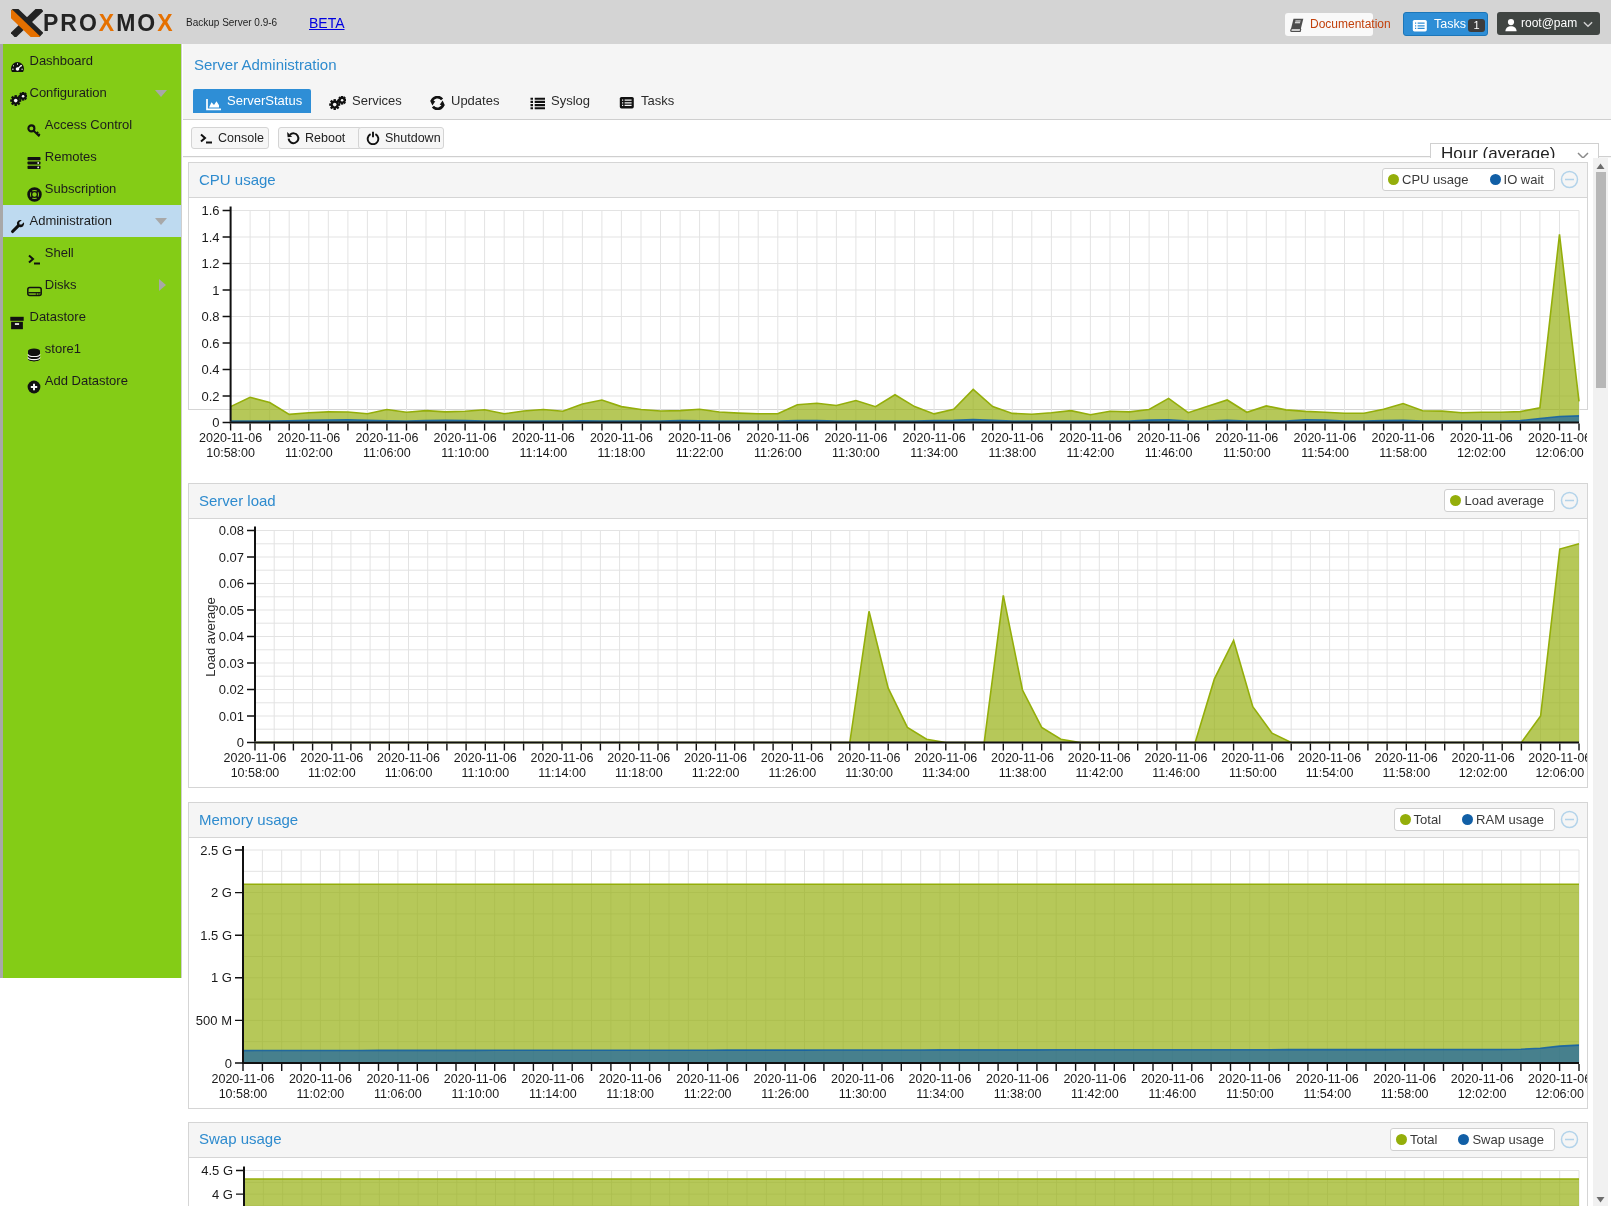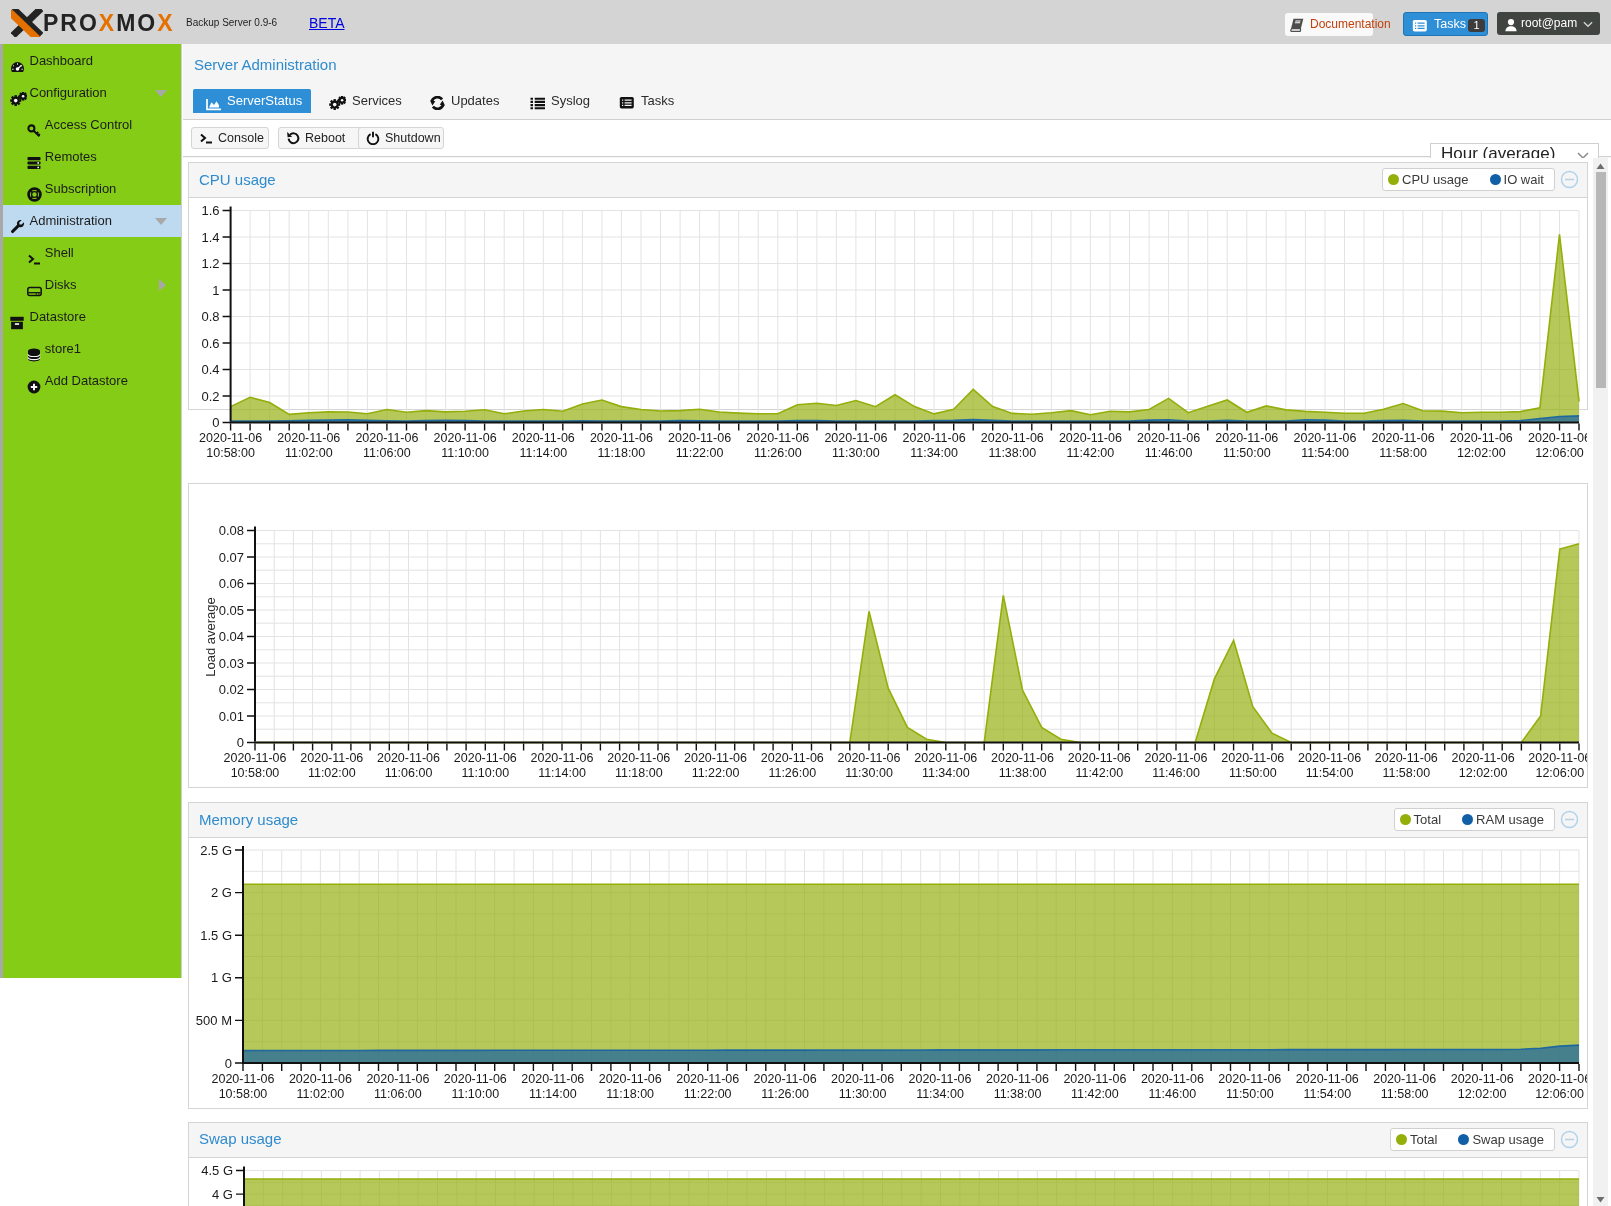--- a/index.html
+++ b/index.html
@@ -324,20 +324,28 @@
 <text x="1214.1" y="243" font-size="12.5" fill="#1a1a1a" text-anchor="middle" font-family="Liberation Sans, sans-serif">2020-11-06</text>
 <text x="1214.1" y="258" font-size="12.5" fill="#1a1a1a" text-anchor="middle" font-family="Liberation Sans, sans-serif">11:58:00</text>
 <text x="1292.3" y="243" font-size="12.5" fill="#1a1a1a" text-anchor="middle" font-family="Liberation Sans, sans-serif">2020-11-06</text>
 <text x="1292.3" y="258" font-size="12.5" fill="#1a1a1a" text-anchor="middle" font-family="Liberation Sans, sans-serif">12:02:00</text>
 <text x="1370.5" y="243" font-size="12.5" fill="#1a1a1a" text-anchor="middle" font-family="Liberation Sans, sans-serif">2020-11-06</text>
 <text x="1370.5" y="258" font-size="12.5" fill="#1a1a1a" text-anchor="middle" font-family="Liberation Sans, sans-serif">12:06:00</text>
 </svg>
 </div>
     </div>
 <div class="panel" style="top:325px;width:1400px;height:304.5px">
+<div class="phead">
+        <span class="ptitle">Server load</span>
+        <div class="legend" style="right:32px;top:5px"><span class="litem"><span class="ldot" style="background:#94ae0a"></span>Load average</span></div>
+        <svg style="position:absolute;right:7px;top:6px" width="21" height="21" viewBox="0 0 21 21">
+          <circle cx="10.5" cy="10.5" r="8" fill="none" stroke="#b3d3ea" stroke-width="1.5"></circle>
+          <path d="M6 10.5h9" stroke="#b3d3ea" stroke-width="1.5"></path>
+        </svg>
+      </div>
 <div style="position:absolute;left:0;top:36px;width:1398px;height:267.5px;overflow:hidden">
 <svg width="1398" height="267" style="position:absolute;left:0;top:0">
 <path d="M85.2 10.5V222.5M104.4 10.5V222.5M123.6 10.5V222.5M142.8 10.5V222.5M161.9 10.5V222.5M181.1 10.5V222.5M200.3 10.5V222.5M219.5 10.5V222.5M238.7 10.5V222.5M257.9 10.5V222.5M277.1 10.5V222.5M296.3 10.5V222.5M315.4 10.5V222.5M334.6 10.5V222.5M353.8 10.5V222.5M373 10.5V222.5M392.2 10.5V222.5M411.4 10.5V222.5M430.6 10.5V222.5M449.8 10.5V222.5M469 10.5V222.5M488.1 10.5V222.5M507.3 10.5V222.5M526.5 10.5V222.5M545.7 10.5V222.5M564.9 10.5V222.5M584.1 10.5V222.5M603.3 10.5V222.5M622.5 10.5V222.5M641.7 10.5V222.5M660.8 10.5V222.5M680 10.5V222.5M699.2 10.5V222.5M718.4 10.5V222.5M737.6 10.5V222.5M756.8 10.5V222.5M776 10.5V222.5M795.2 10.5V222.5M814.3 10.5V222.5M833.5 10.5V222.5M852.7 10.5V222.5M871.9 10.5V222.5M891.1 10.5V222.5M910.3 10.5V222.5M929.5 10.5V222.5M948.7 10.5V222.5M967.9 10.5V222.5M987 10.5V222.5M1006.2 10.5V222.5M1025.4 10.5V222.5M1044.6 10.5V222.5M1063.8 10.5V222.5M1083 10.5V222.5M1102.2 10.5V222.5M1121.4 10.5V222.5M1140.6 10.5V222.5M1159.7 10.5V222.5M1178.9 10.5V222.5M1198.1 10.5V222.5M1217.3 10.5V222.5M1236.5 10.5V222.5M1255.7 10.5V222.5M1274.9 10.5V222.5M1294.1 10.5V222.5M1313.2 10.5V222.5M1332.4 10.5V222.5M1351.6 10.5V222.5M1370.8 10.5V222.5M1390 10.5V222.5" stroke="#e3e3e3" stroke-width="1" fill="none"></path>
 <path d="M66 209.2H1390M66 196H1390M66 182.8H1390M66 169.5H1390M66 156.2H1390M66 143H1390M66 129.8H1390M66 116.5H1390M66 103.2H1390M66 90H1390M66 76.8H1390M66 63.5H1390M66 50.2H1390M66 37H1390M66 23.8H1390M66 10.5H1390" stroke="#e3e3e3" stroke-width="1" fill="none"></path>
 <polygon points="66,222.5 66,222.5 85.2,222.5 104.4,222.5 123.6,222.5 142.8,222.5 161.9,222.5 181.1,222.5 200.3,222.5 219.5,222.5 238.7,222.5 257.9,222.5 277.1,222.5 296.3,222.5 315.4,222.5 334.6,222.5 353.8,222.5 373,222.5 392.2,222.5 411.4,222.5 430.6,222.5 449.8,222.5 469,222.5 488.1,222.5 507.3,222.5 526.5,222.5 545.7,222.5 564.9,222.5 584.1,222.5 603.3,222.5 622.5,222.5 641.7,222.5 660.8,222.5 680,91.3 699.2,168.2 718.4,207.4 737.6,219.3 756.8,222.5 776,222.5 795.2,222.5 814.3,75.4 833.5,170 852.7,207.4 871.9,219.3 891.1,222.5 910.3,222.5 929.5,222.5 948.7,222.5 967.9,222.5 987,222.5 1006.2,222.5 1025.4,158.9 1044.6,120.5 1063.8,186.7 1083,213.2 1102.2,222.5 1121.4,222.5 1140.6,222.5 1159.7,222.5 1178.9,222.5 1198.1,222.5 1217.3,222.5 1236.5,222.5 1255.7,222.5 1274.9,222.5 1294.1,222.5 1313.2,222.5 1332.4,222.5 1351.6,196 1370.8,29.1 1390,23.8 1390,222.5" fill="#94ae0a" fill-opacity="0.68" stroke="none"></polygon>
 <polyline points="66,222.5 85.2,222.5 104.4,222.5 123.6,222.5 142.8,222.5 161.9,222.5 181.1,222.5 200.3,222.5 219.5,222.5 238.7,222.5 257.9,222.5 277.1,222.5 296.3,222.5 315.4,222.5 334.6,222.5 353.8,222.5 373,222.5 392.2,222.5 411.4,222.5 430.6,222.5 449.8,222.5 469,222.5 488.1,222.5 507.3,222.5 526.5,222.5 545.7,222.5 564.9,222.5 584.1,222.5 603.3,222.5 622.5,222.5 641.7,222.5 660.8,222.5 680,91.3 699.2,168.2 718.4,207.4 737.6,219.3 756.8,222.5 776,222.5 795.2,222.5 814.3,75.4 833.5,170 852.7,207.4 871.9,219.3 891.1,222.5 910.3,222.5 929.5,222.5 948.7,222.5 967.9,222.5 987,222.5 1006.2,222.5 1025.4,158.9 1044.6,120.5 1063.8,186.7 1083,213.2 1102.2,222.5 1121.4,222.5 1140.6,222.5 1159.7,222.5 1178.9,222.5 1198.1,222.5 1217.3,222.5 1236.5,222.5 1255.7,222.5 1274.9,222.5 1294.1,222.5 1313.2,222.5 1332.4,222.5 1351.6,196 1370.8,29.1 1390,23.8" fill="none" stroke="#94ae0a" stroke-opacity="1" stroke-width="1.6"></polyline>
 <path d="M66 6.5V221.5" stroke="#111111" stroke-width="2" fill="none"></path>
 <path d="M65 222.5H1390" stroke="#111111" stroke-width="2" fill="none"></path>
 <path d="M66 223.5v7M85.2 223.5v7M104.4 223.5v7M123.6 223.5v7M142.8 223.5v7M161.9 223.5v7M181.1 223.5v7M200.3 223.5v7M219.5 223.5v7M238.7 223.5v7M257.9 223.5v7M277.1 223.5v7M296.3 223.5v7M315.4 223.5v7M334.6 223.5v7M353.8 223.5v7M373 223.5v7M392.2 223.5v7M411.4 223.5v7M430.6 223.5v7M449.8 223.5v7M469 223.5v7M488.1 223.5v7M507.3 223.5v7M526.5 223.5v7M545.7 223.5v7M564.9 223.5v7M584.1 223.5v7M603.3 223.5v7M622.5 223.5v7M641.7 223.5v7M660.8 223.5v7M680 223.5v7M699.2 223.5v7M718.4 223.5v7M737.6 223.5v7M756.8 223.5v7M776 223.5v7M795.2 223.5v7M814.3 223.5v7M833.5 223.5v7M852.7 223.5v7M871.9 223.5v7M891.1 223.5v7M910.3 223.5v7M929.5 223.5v7M948.7 223.5v7M967.9 223.5v7M987 223.5v7M1006.2 223.5v7M1025.4 223.5v7M1044.6 223.5v7M1063.8 223.5v7M1083 223.5v7M1102.2 223.5v7M1121.4 223.5v7M1140.6 223.5v7M1159.7 223.5v7M1178.9 223.5v7M1198.1 223.5v7M1217.3 223.5v7M1236.5 223.5v7M1255.7 223.5v7M1274.9 223.5v7M1294.1 223.5v7M1313.2 223.5v7M1332.4 223.5v7M1351.6 223.5v7M1370.8 223.5v7M1390 223.5v7" stroke="#111111" stroke-width="1.4" fill="none"></path>
 <path d="M58 222.5h8M58 196h8M58 169.5h8M58 143h8M58 116.5h8M58 90h8M58 63.5h8M58 37h8M58 10.5h8" stroke="#111111" stroke-width="1.4" fill="none"></path>

